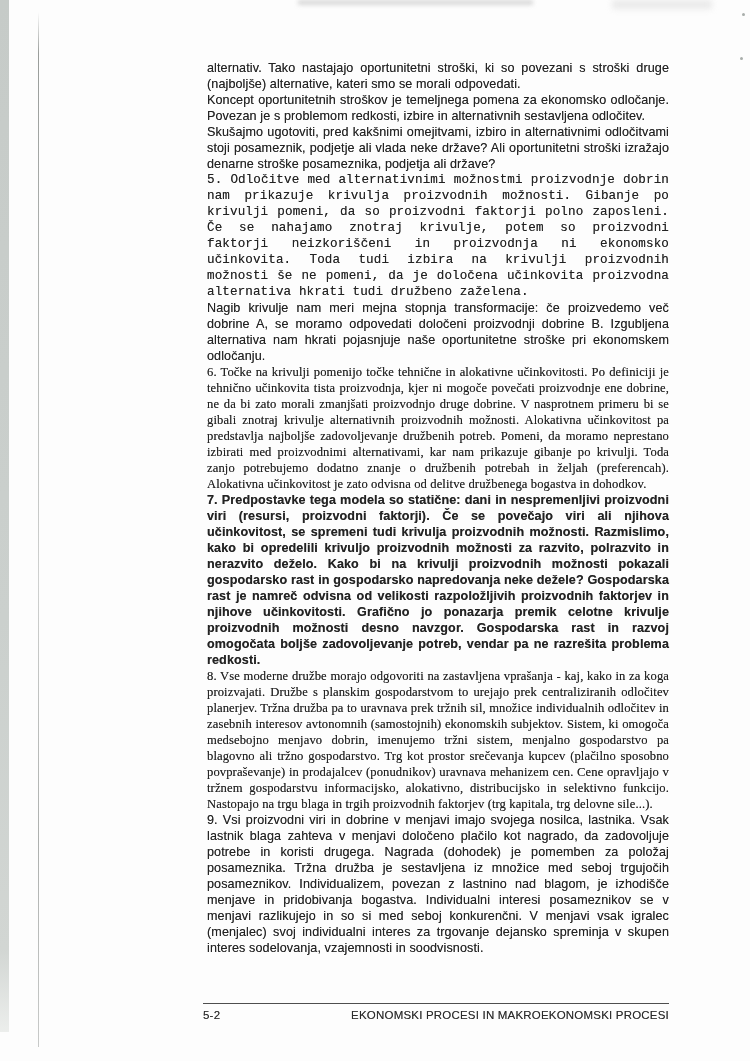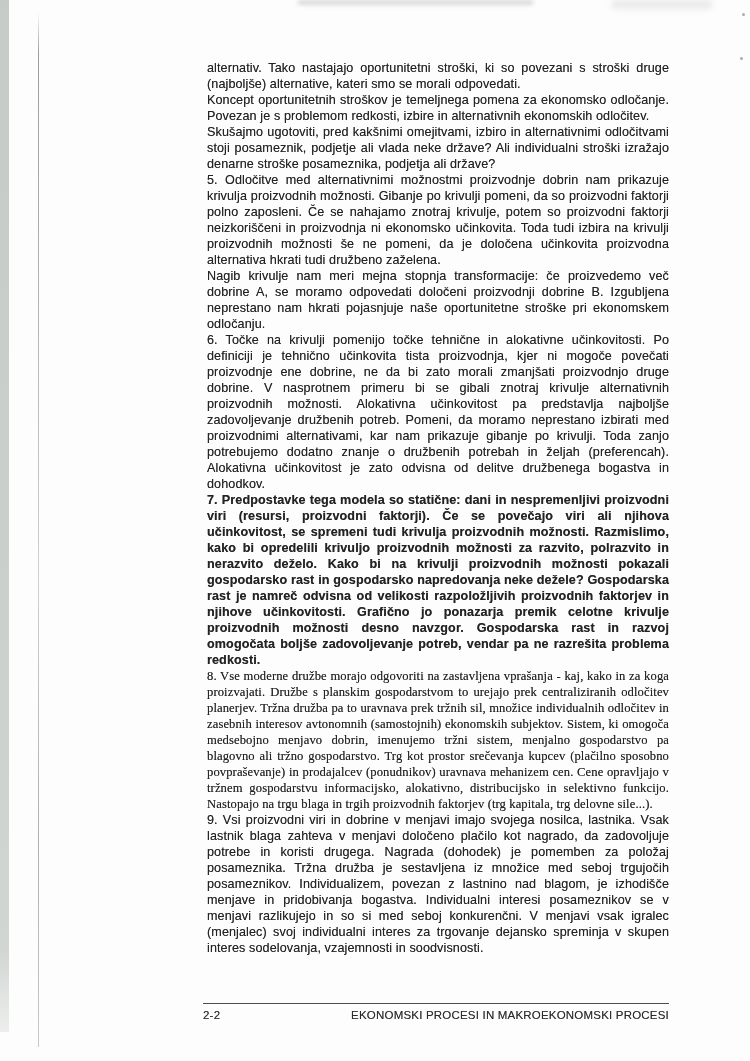--- a/index.html
+++ b/index.html
@@ -67,23 +67,23 @@
     font-size: 12.6px;
     line-height: 16px;
     letter-spacing: 0.1px;
     text-align: justify;
     text-shadow: 0 0 0.4px rgba(30,30,30,0.55);
   }
   .text-block p { margin: 0; }
   .para-0 { margin-bottom: 0;  }
   .para-1 { margin-bottom: 20px; }
   .para-2 { margin-bottom: 16px; }
-  .para-3 { margin-bottom: 8px;  }
+  .para-3 { margin-bottom: 8px; font-family: Liberation Mono, monospace;  }
   .para-4 { margin-bottom: 16px; }
-  .para-5 { margin-bottom: 24px; }
+  .para-5 { margin-bottom: 24px; font-family: Liberation Serif, serif; }
   .para-6 { margin-bottom: 6px; font-weight: bold;  }
   .para-7 { margin-bottom: 10px; font-family: Liberation Serif, serif; }
   .para-8 { margin-bottom: 0;  }
 
   
   .page-footer {
     position: absolute;
     left: 203px; top: 1003px;
     width: 466px;
     border-top: 1.5px solid #4e4e4e;
@@ -104,28 +104,28 @@
 
   <div class="binding-strip"></div>
   <div class="fold-line"></div>
   <div class="smudge-top"></div>
   <div class="smudge-top-right"></div>
   <div class="speck speck-1"></div>
   <div class="speck speck-2"></div>
 
   <div class="text-block">
     <p class="para-0">alternativ.  Tako nastajajo oportunitetni stroški, ki so povezani s stroški druge (najboljše) alternative, kateri smo se morali odpovedati.</p>
-    <p class="para-1">Koncept oportunitetnih stroškov je temeljnega pomena za ekonomsko odločanje. Povezan je s problemom redkosti,  izbire in alternativnih ekonomskih odločitev.</p>
-    <p class="para-2">Skušajmo ugotoviti, pred kakšnimi omejitvami, izbiro in alternativnimi odločitvami stoji posameznik, podjetje ali vlada neke države? Ali individualni stroški izražajo denarne stroške posameznika, podjetja ali države?</p>
+    <p class="para-1">Koncept oportunitetnih stroškov je temeljnega pomena za ekonomsko odločanje. Povezan je s problemom redkosti,  izbire in alternativnih sestavljena odločitev.</p>
+    <p class="para-2">Skušajmo ugotoviti, pred kakšnimi omejitvami, izbiro in alternativnimi odločitvami stoji posameznik, podjetje ali vlada neke države? Ali oportunitetni stroški izražajo denarne stroške posameznika, podjetja ali države?</p>
     <p class="para-3">5. Odločitve med alternativnimi možnostmi proizvodnje dobrin nam  prikazuje  krivulja proizvodnih možnosti.  Gibanje po krivulji pomeni, da so proizvodni faktorji polno zaposleni. Če se nahajamo znotraj  krivulje, potem so proizvodni faktorji neizkoriščeni in  proizvodnja ni ekonomsko učinkovita. Toda tudi  izbira na krivulji  proizvodnih možnosti še ne pomeni, da je določena  učinkovita proizvodna alternativa hkrati tudi družbeno zaželena.</p>
-    <p class="para-4">Nagib krivulje nam meri mejna stopnja  transformacije: če proizvedemo več dobrine A, se moramo odpovedati  določeni proizvodnji dobrine B. Izgubljena neprestano nam hkrati pojasnjuje  naše oportunitetne stroške pri ekonomskem odločanju.</p>
+    <p class="para-4">Nagib krivulje nam meri mejna stopnja  transformacije: če proizvedemo več dobrine A, se moramo odpovedati  določeni proizvodnji dobrine B. Izgubljena alternativa nam hkrati pojasnjuje  naše oportunitetne stroške pri ekonomskem odločanju.</p>
     <p class="para-5">6. Točke na krivulji pomenijo točke tehnične in alokativne učinkovitosti. Po definiciji je tehnično  učinkovita  tista  proizvodnja,  kjer  ni  mogoče  povečati  proizvodnje  ene dobrine, ne da bi zato morali zmanjšati proizvodnjo druge dobrine. V nasprotnem primeru bi se gibali znotraj krivulje alternativnih proizvodnih možnosti. Alokativna učinkovitost pa predstavlja najboljše zadovoljevanje družbenih potreb.  Pomeni, da moramo neprestano izbirati med proizvodnimi alternativami, kar nam prikazuje gibanje po krivulji.  Toda zanjo potrebujemo dodatno znanje o družbenih potrebah in željah (preferencah).  Alokativna učinkovitost je zato odvisna od  delitve  družbenega bogastva in dohodkov.</p>
     <p class="para-6">7. Predpostavke tega modela so statične: dani in nespremenljivi   proizvodni viri (resursi, proizvodni faktorji). Če se povečajo viri ali njihova  učinkovitost, se spremeni tudi krivulja proizvodnih možnosti. Razmislimo, kako bi  opredelili krivuljo proizvodnih možnosti za razvito, polrazvito in nerazvito deželo. Kako bi na krivulji proizvodnih možnosti pokazali gospodarsko rast in gospodarsko napredovanja neke dežele? Gospodarska rast je namreč odvisna od  velikosti razpoložljivih proizvodnih faktorjev in njihove  učinkovitosti. Grafično jo ponazarja premik celotne krivulje proizvodnih možnosti desno navzgor. Gospodarska  rast in razvoj omogočata boljše zadovoljevanje potreb, vendar pa  ne razrešita  problema  redkosti.</p>
     <p class="para-7">8. Vse moderne družbe morajo odgovoriti na zastavljena vprašanja - kaj, kako in za koga proizvajati. Družbe s planskim gospodarstvom to urejajo prek centraliziranih odločitev planerjev.  Tržna družba pa to uravnava prek  tržnih sil, množice individualnih odločitev in zasebnih interesov avtonomnih (samostojnih) ekonomskih subjektov. Sistem, ki omogoča medsebojno menjavo dobrin, imenujemo tržni sistem, menjalno gospodarstvo pa blagovno ali tržno gospodarstvo.  Trg kot prostor srečevanja kupcev (plačilno sposobno povpraševanje) in prodajalcev (ponudnikov) uravnava mehanizem cen.  Cene  opravljajo v tržnem gospodarstvu informacijsko, alokativno, distribucijsko in  selektivno  funkcijo.  Nastopajo  na  trgu  blaga  in  trgih  proizvodnih  faktorjev  (trg kapitala, trg delovne sile...).</p>
     <p class="para-8">9. Vsi proizvodni  viri in dobrine v menjavi imajo svojega nosilca, lastnika. Vsak lastnik blaga zahteva v menjavi določeno plačilo kot nagrado, da zadovoljuje potrebe in koristi drugega.  Nagrada  (dohodek)  je pomemben  za  položaj  posameznika.   Tržna  družba je  sestavljena  iz  množice med   seboj  trgujočih  posameznikov.   Individualizem, povezan  z  lastnino  nad  blagom,  je  izhodišče  menjave  in  pridobivanja  bogastva. Individualni  interesi  posameznikov  se  v  menjavi  razlikujejo  in  so  si  med  seboj konkurenčni.  V menjavi  vsak  igralec  (menjalec)  svoj individualni interes za trgovanje dejansko spreminja v skupen interes sodelovanja, vzajemnosti in soodvisnosti.</p>
   </div>
 
   <div class="page-footer">
-    <span>2-2</span>
+    <span>5-2</span>
     <span>EKONOMSKI PROCESI IN MAKROEKONOMSKI PROCESI</span>
   </div>
 
 </div>
 
 </body></html>

